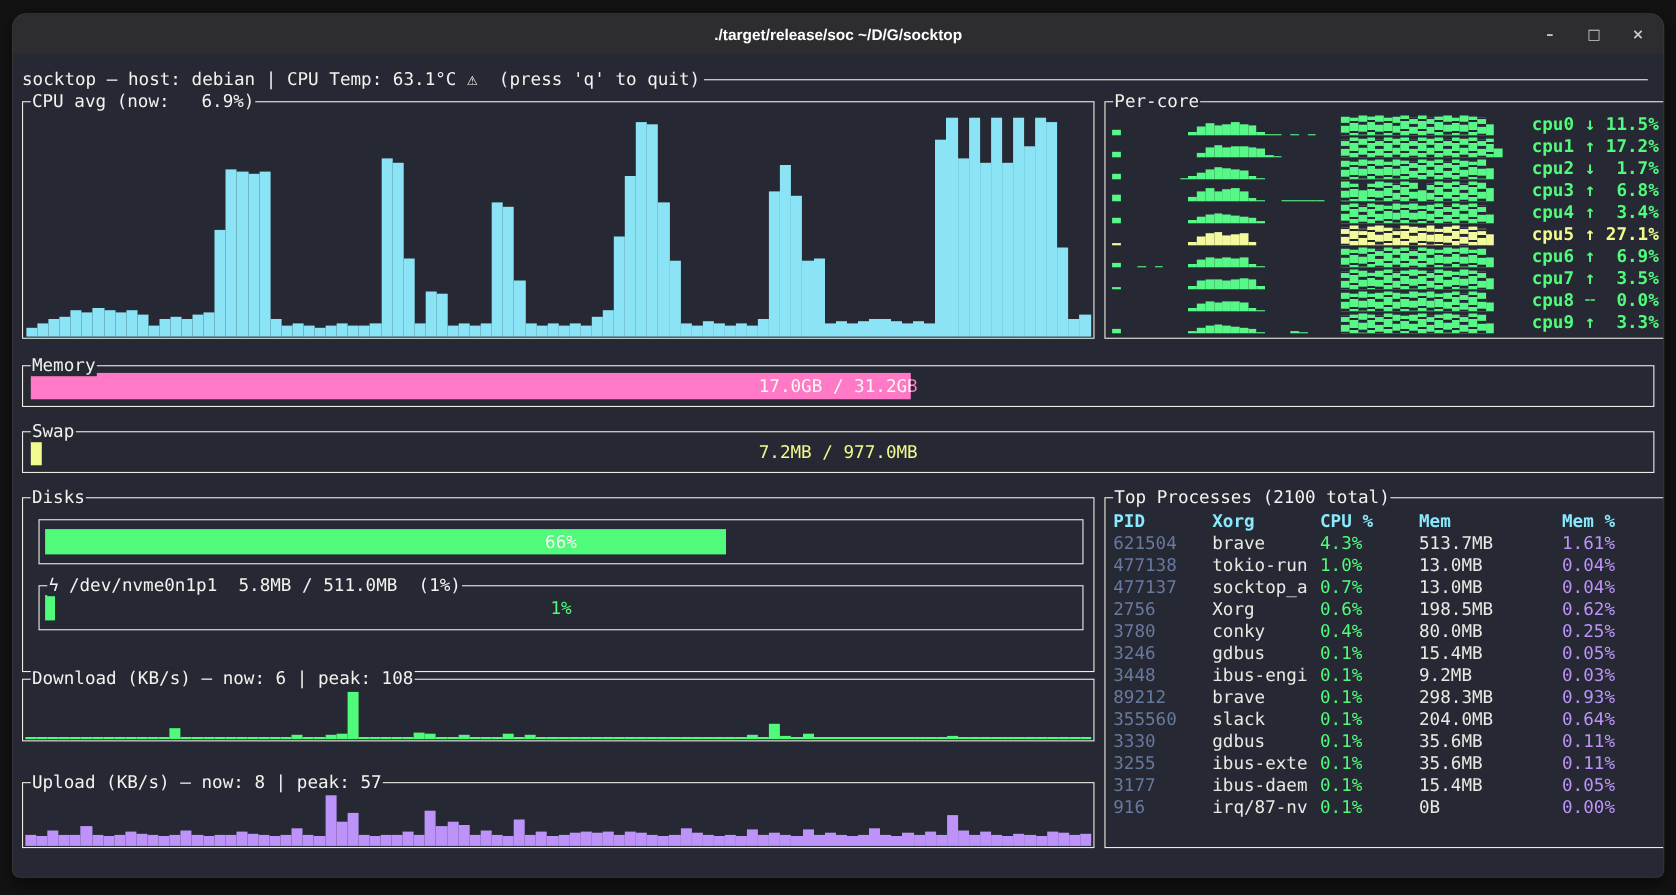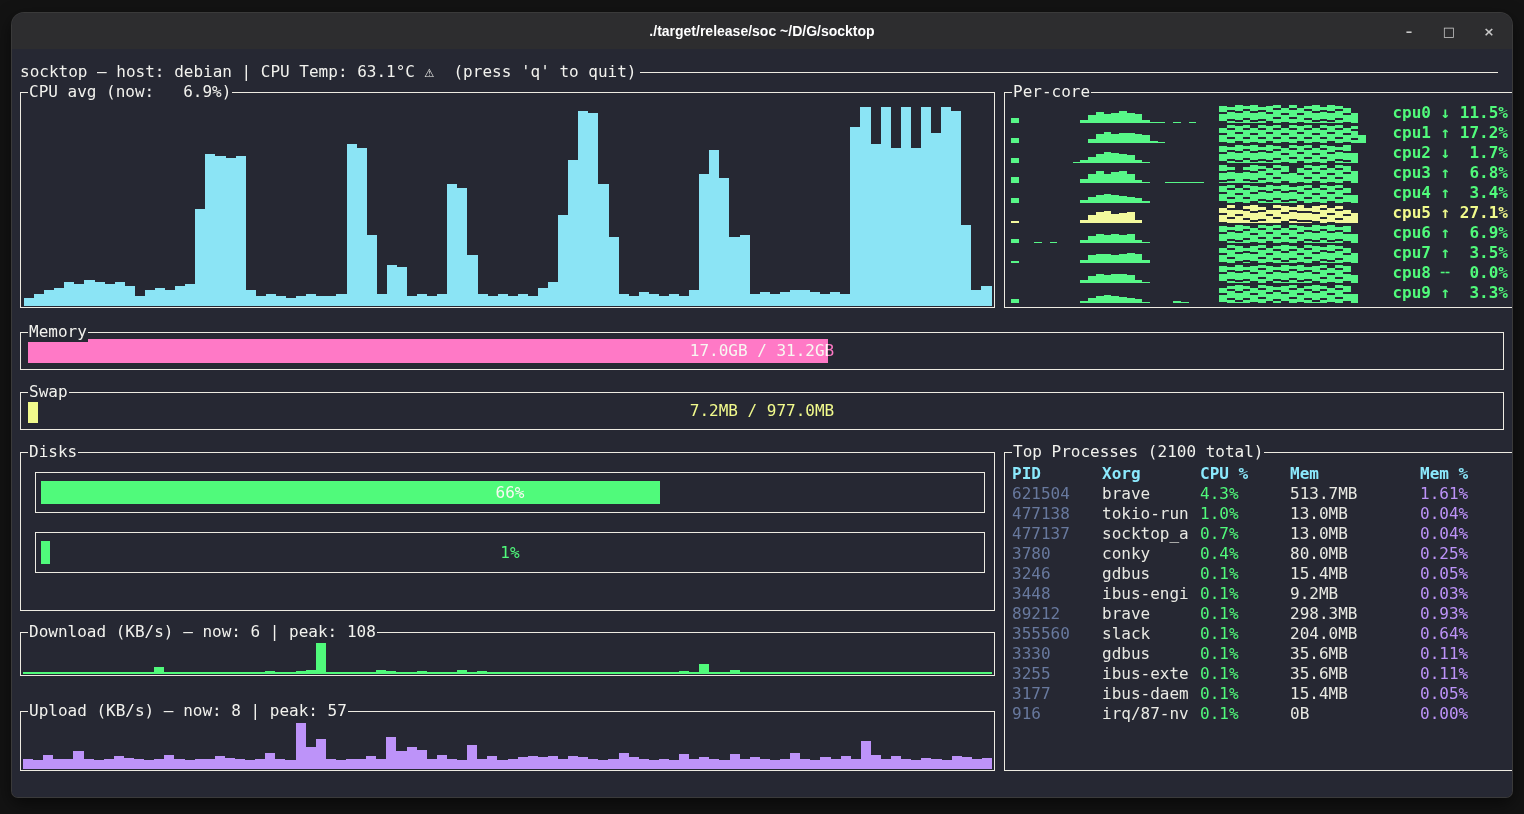--- a/index.html
+++ b/index.html
@@ -734,28 +734,29 @@
       <span class="ptitle">Disks</span>
 
       <div class="panel" style="left:14px; top:19px; width:950px; height:41px;">
         <div class="dgauge" id="disk1-gauge">
           <div class="gfill" style="width:66%;"></div>
           <span class="glabel">66%</span>
         </div>
       </div>
 
       <div class="panel" style="left:14px; top:79px; width:950px; height:41px;">
+        <span class="ptitle"><span class="dicon">ϟ</span><span>/dev/nvme0n1p1  5.8MB / 511.0MB  (1%)</span></span>
         <div class="dgauge" id="disk2-gauge">
           <div class="gfill" style="width:1%;"></div>
           <span class="glabel">1%</span>
         </div>
       </div>
     </div>
 
-    <div class="panel" style="left:8px; top:583px; width:975px; height:44px;">
+    <div class="panel" style="left:8px; top:568px; width:975px; height:57px;">
       <span class="ptitle">Download (KB/s) — now: 6 | peak: 108</span>
       <div class="chart" id="dl-chart">
           <div class="bar" style="height: 2.72727%;"></div>
           <div class="bar" style="height: 2.72727%;"></div>
           <div class="bar" style="height: 2.72727%;"></div>
           <div class="bar" style="height: 2.72727%;"></div>
           <div class="bar" style="height: 2.72727%;"></div>
           <div class="bar" style="height: 2.72727%;"></div>
           <div class="bar" style="height: 2.72727%;"></div>
           <div class="bar" style="height: 2.72727%;"></div>
@@ -952,20 +953,21 @@
         </div>
     </div>
 
     <div class="panel" style="left:992px; top:403px; width:513px; height:319px;">
       <span class="ptitle">Top Processes (2100 total)</span>
       <div class="pt-head" id="proc-head"><span>PID</span><span>Xorg</span><span>CPU %</span><span>Mem</span><span>Mem %</span></div>
       <div id="proc-rows">
           <div class="proc-row"><span class="c-pid">621504</span><span class="c-name">brave</span><span class="c-cpu">4.3%</span><span class="c-mem">513.7MB</span><span class="c-memp">1.61%</span></div>
           <div class="proc-row"><span class="c-pid">477138</span><span class="c-name">tokio-run</span><span class="c-cpu">1.0%</span><span class="c-mem">13.0MB</span><span class="c-memp">0.04%</span></div>
           <div class="proc-row"><span class="c-pid">477137</span><span class="c-name">socktop_a</span><span class="c-cpu">0.7%</span><span class="c-mem">13.0MB</span><span class="c-memp">0.04%</span></div>
+          <div class="proc-row"><span class="c-pid">2756</span><span class="c-name">Xorg</span><span class="c-cpu">0.6%</span><span class="c-mem">198.5MB</span><span class="c-memp">0.62%</span></div>
           <div class="proc-row"><span class="c-pid">3780</span><span class="c-name">conky</span><span class="c-cpu">0.4%</span><span class="c-mem">80.0MB</span><span class="c-memp">0.25%</span></div>
           <div class="proc-row"><span class="c-pid">3246</span><span class="c-name">gdbus</span><span class="c-cpu">0.1%</span><span class="c-mem">15.4MB</span><span class="c-memp">0.05%</span></div>
           <div class="proc-row"><span class="c-pid">3448</span><span class="c-name">ibus-engi</span><span class="c-cpu">0.1%</span><span class="c-mem">9.2MB</span><span class="c-memp">0.03%</span></div>
           <div class="proc-row"><span class="c-pid">89212</span><span class="c-name">brave</span><span class="c-cpu">0.1%</span><span class="c-mem">298.3MB</span><span class="c-memp">0.93%</span></div>
           <div class="proc-row"><span class="c-pid">355560</span><span class="c-name">slack</span><span class="c-cpu">0.1%</span><span class="c-mem">204.0MB</span><span class="c-memp">0.64%</span></div>
           <div class="proc-row"><span class="c-pid">3330</span><span class="c-name">gdbus</span><span class="c-cpu">0.1%</span><span class="c-mem">35.6MB</span><span class="c-memp">0.11%</span></div>
           <div class="proc-row"><span class="c-pid">3255</span><span class="c-name">ibus-exte</span><span class="c-cpu">0.1%</span><span class="c-mem">35.6MB</span><span class="c-memp">0.11%</span></div>
           <div class="proc-row"><span class="c-pid">3177</span><span class="c-name">ibus-daem</span><span class="c-cpu">0.1%</span><span class="c-mem">15.4MB</span><span class="c-memp">0.05%</span></div>
           <div class="proc-row"><span class="c-pid">916</span><span class="c-name">irq/87-nv</span><span class="c-cpu">0.1%</span><span class="c-mem">0B</span><span class="c-memp">0.00%</span></div>
         </div>

